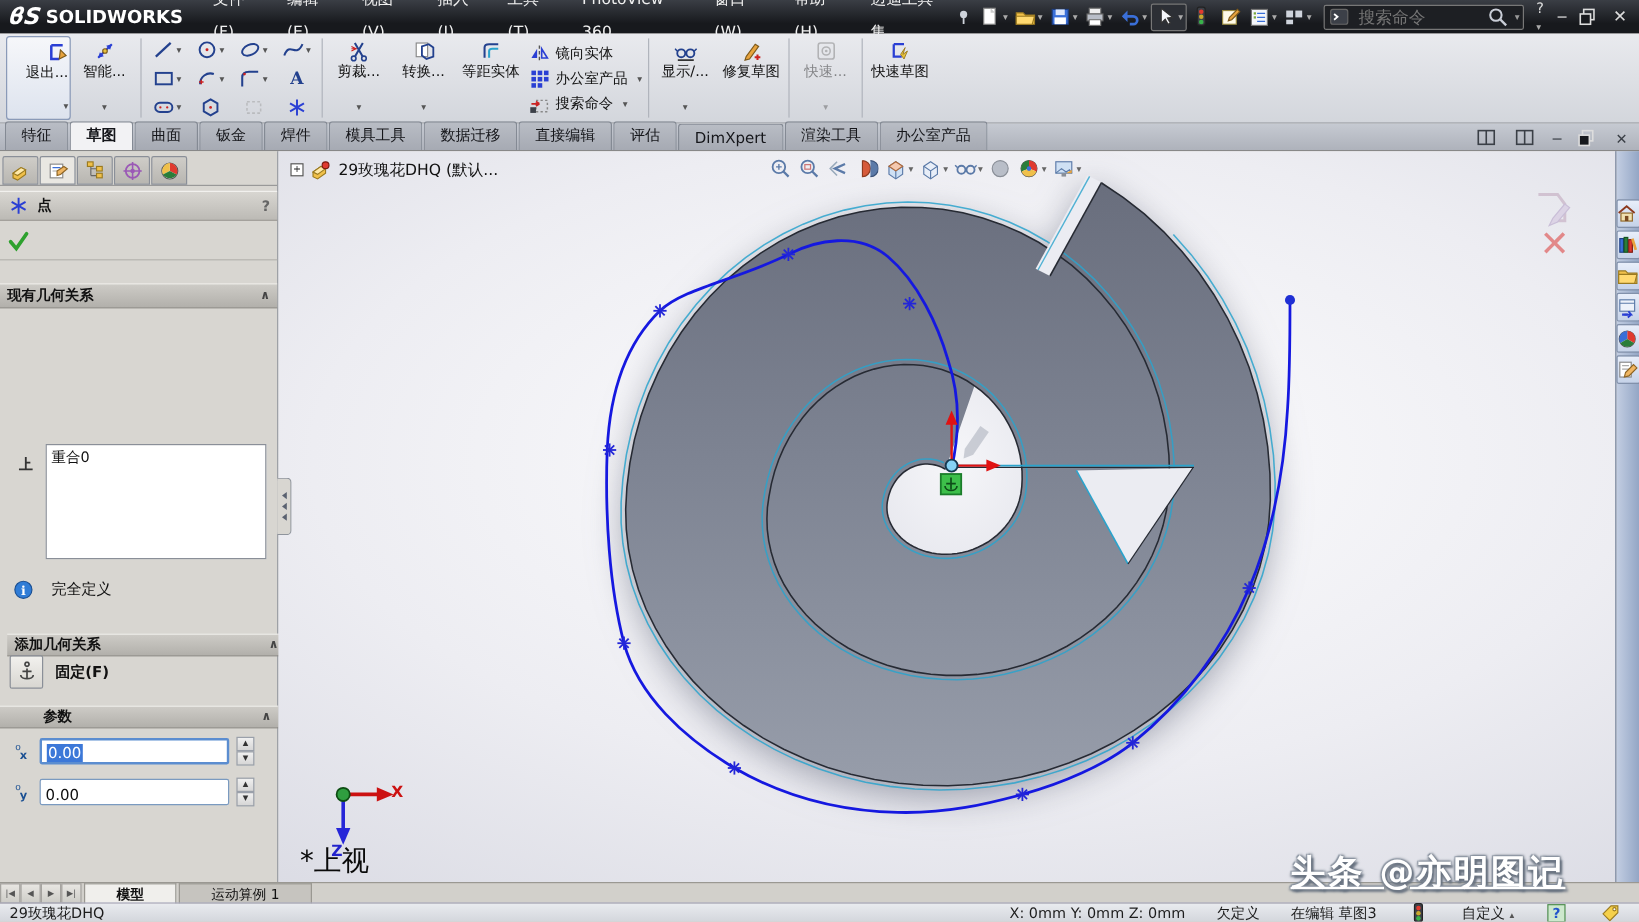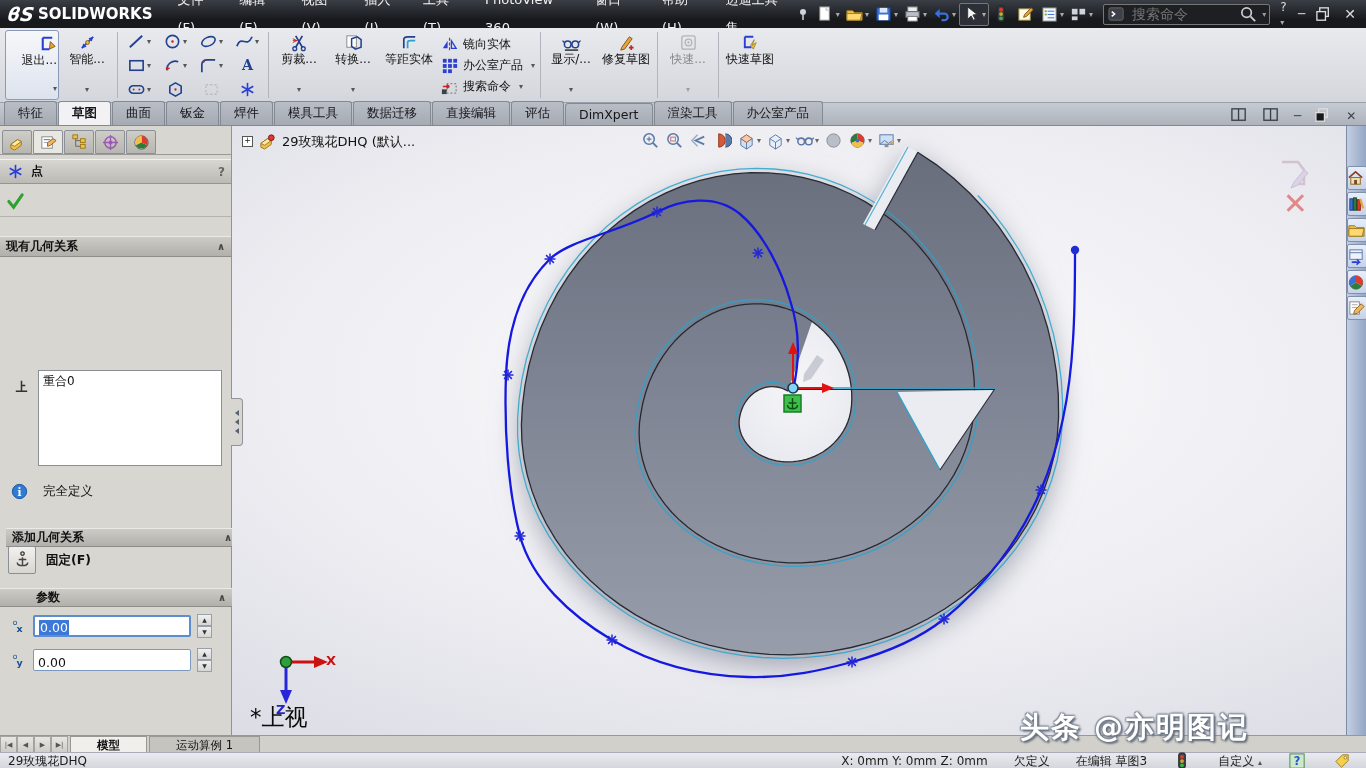--- a/index.html
+++ b/index.html
@@ -100,23 +100,23 @@
              display:flex;align-items:stretch;font-size:11.5px;}
   .navbtn{width:15px;border:1px solid #a6a4a0;background:linear-gradient(#e8e6e2,#cecdc8);color:#555;
           font-size:7px;display:flex;align-items:center;justify-content:center;}
   .mtab{padding:1px 26px;border:1px solid #9a9892;border-bottom:0;margin-left:2px;background:#c6c4bf;
         display:flex;align-items:center;}
   .mtab.active{background:#f0efec;font-weight:bold;}
   #statusbar{left:0;top:752px;width:1366px;height:16px;background:linear-gradient(#e9ebef,#d2d5db);
              border-top:1px solid #aab;display:flex;align-items:center;font-size:12px;color:#1c1c1c;}
   #statusbar .fname{padding-left:8px;}
   #statusright{margin-left:auto;display:flex;align-items:center;gap:26px;padding-right:14px;}
-  #watermark{left:1020px;top:708px;width:340px;text-align:left;font-size:29px;font-weight:bold;color:#fff;
+  #watermark{left:1020px;top:708px;width:340px;text-align:center;font-size:29px;font-weight:bold;color:#fff;
              letter-spacing:2px;z-index:40;
-             text-shadow:2px 2px 2px #66707e,-1px -1px 1px #8a93a0,1px -1px 2px #77808d,-1px 1px 2px #77808d;}
+             text-shadow:2px 2px 2px #66707e,-1px -1px 1px #8a93a0,1px -1px 2px #77808d,-1px 1px 2px #77808d;text-decoration:underline;}
   .ic{display:inline-flex;align-items:center;justify-content:center;}
 </style>
 </head>
 <body>
 
 <div id="titlebar" class="abs">
   <div id="logo">
     <span class="beta">ϐS</span>
     <span>SOLIDWORKS</span>
   </div>

